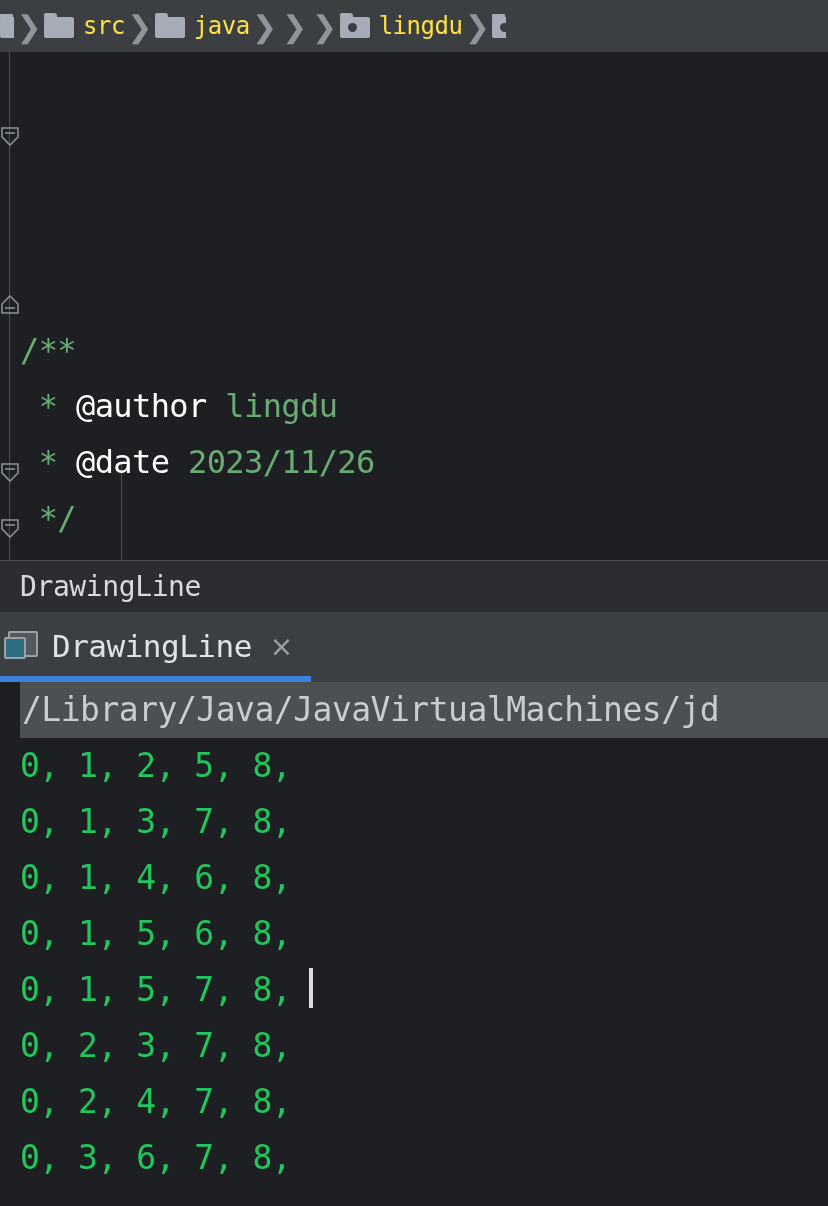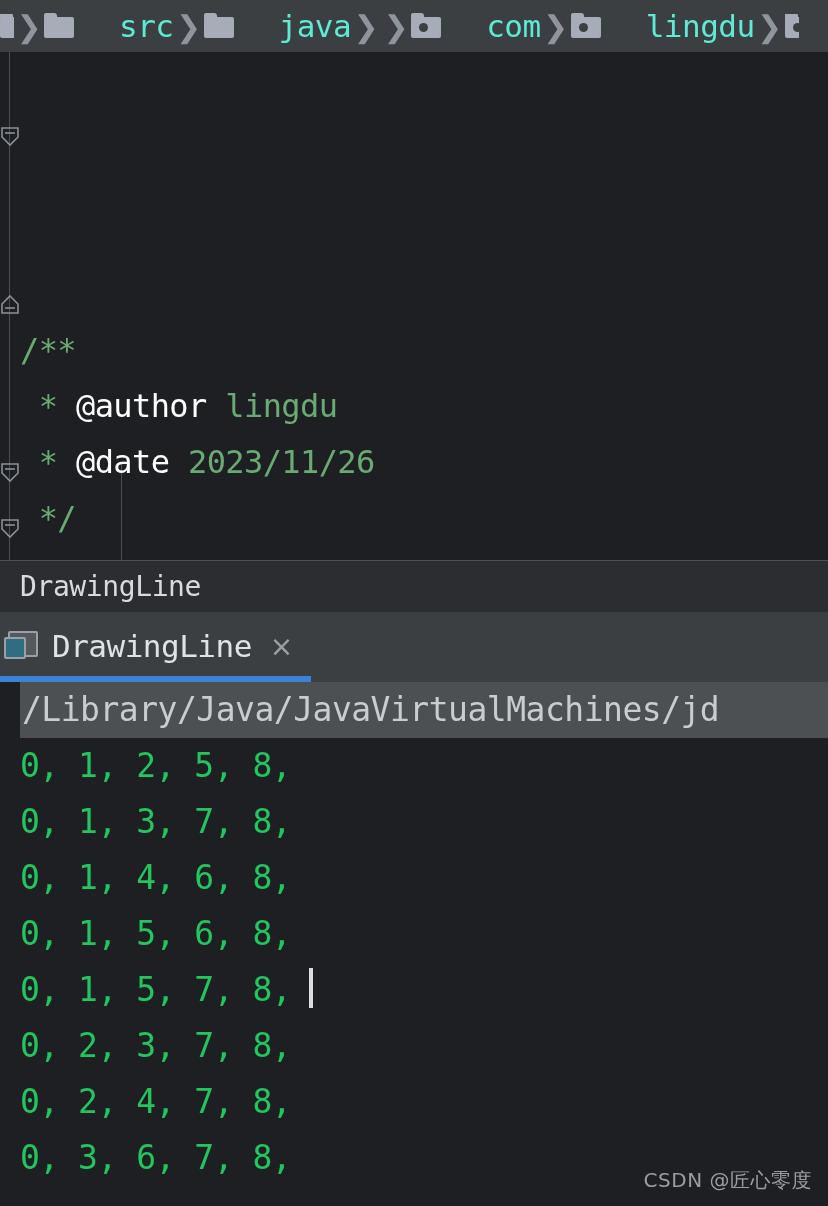--- a/index.html
+++ b/index.html
@@ -66,25 +66,24 @@
   
   .folder.pkg::after {
     content: "";
     position: absolute;
     left: 8px; top: 6px;
     width: 9px; height: 9px;
     border-radius: 50%;
     background: #3c3f41;
   }
   .crumb-label {
-    font-size: 31px;
-    color: #5eead4;
+    font-size: 24px;
+    color: #fde047;
     letter-spacing: -0.5px;
     line-height: 52px;
-    margin-left: 36px;
   }
   .crumb-sep {
     flex: 0 0 auto;
     width: 30px;
     display: flex;
     align-items: center;
     justify-content: center;
     color: #8f959d;
     font-size: 30px;
     font-family: "DejaVu Sans", sans-serif;
@@ -299,26 +298,20 @@
       </div>
       <span class="crumb-sep">❯</span>
       <div class="crumb">
         <span class="crumb-icon">
           <span class="folder"></span>
         </span>
         <span class="crumb-label">java</span>
       </div>
       <span class="crumb-sep">❯</span>
       <span class="crumb-sep">❯</span>
-      <div class="crumb">
-        <span class="crumb-icon">
-          <span class="folder pkg"></span>
-        </span>
-        <span class="crumb-label">com</span>
-      </div>
       <span class="crumb-sep">❯</span>
       <div class="crumb">
         <span class="crumb-icon">
           <span class="folder pkg"></span>
         </span>
         <span class="crumb-label">lingdu</span>
       </div>
       <span class="crumb-sep">❯</span>
       <div class="crumb truncated">
         <span class="crumb-icon">
@@ -375,15 +368,14 @@
       <span class="run-tab-close">×</span>
     </div>
     <div class="run-tab-underline"></div>
   </div>
 
   <div class="console">
     <div class="console-gutter"></div>
     <div class="console-body" id="console-body"><div class="console-line cmdline">/Library/Java/JavaVirtualMachines/jd</div><div class="console-line"><span>0, 1, 2, 5, 8,</span></div><div class="console-line"><span>0, 1, 3, 7, 8,</span></div><div class="console-line"><span>0, 1, 4, 6, 8,</span></div><div class="console-line"><span>0, 1, 5, 6, 8,</span></div><div class="console-line"><span>0, 1, 5, 7, 8,</span><span class="caret"></span></div><div class="console-line"><span>0, 2, 3, 7, 8,</span></div><div class="console-line"><span>0, 2, 4, 7, 8,</span></div><div class="console-line"><span>0, 3, 6, 7, 8,</span></div></div>
   </div>
 
-  <div class="watermark">CSDN @匠心零度</div>
 
 </div>
 
 </body></html>

